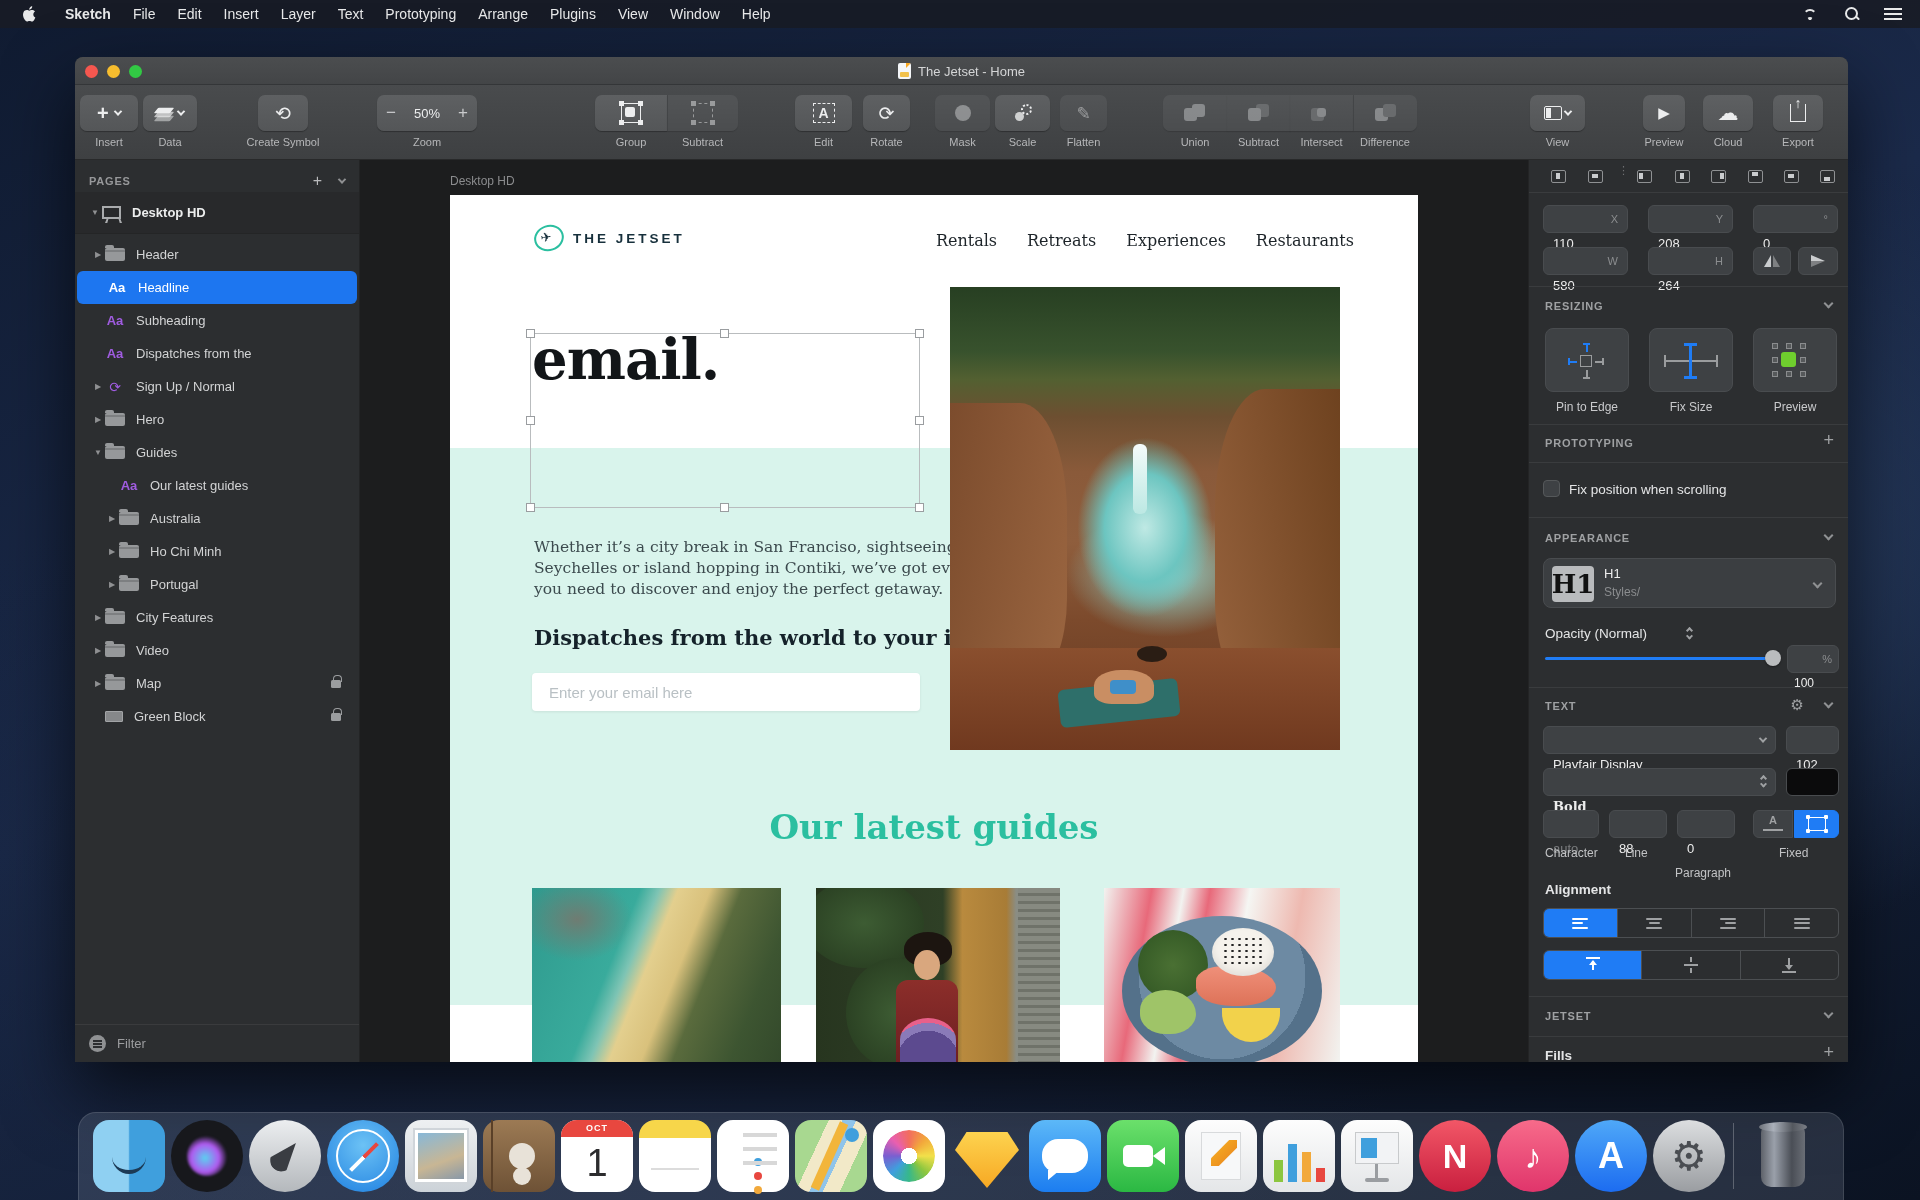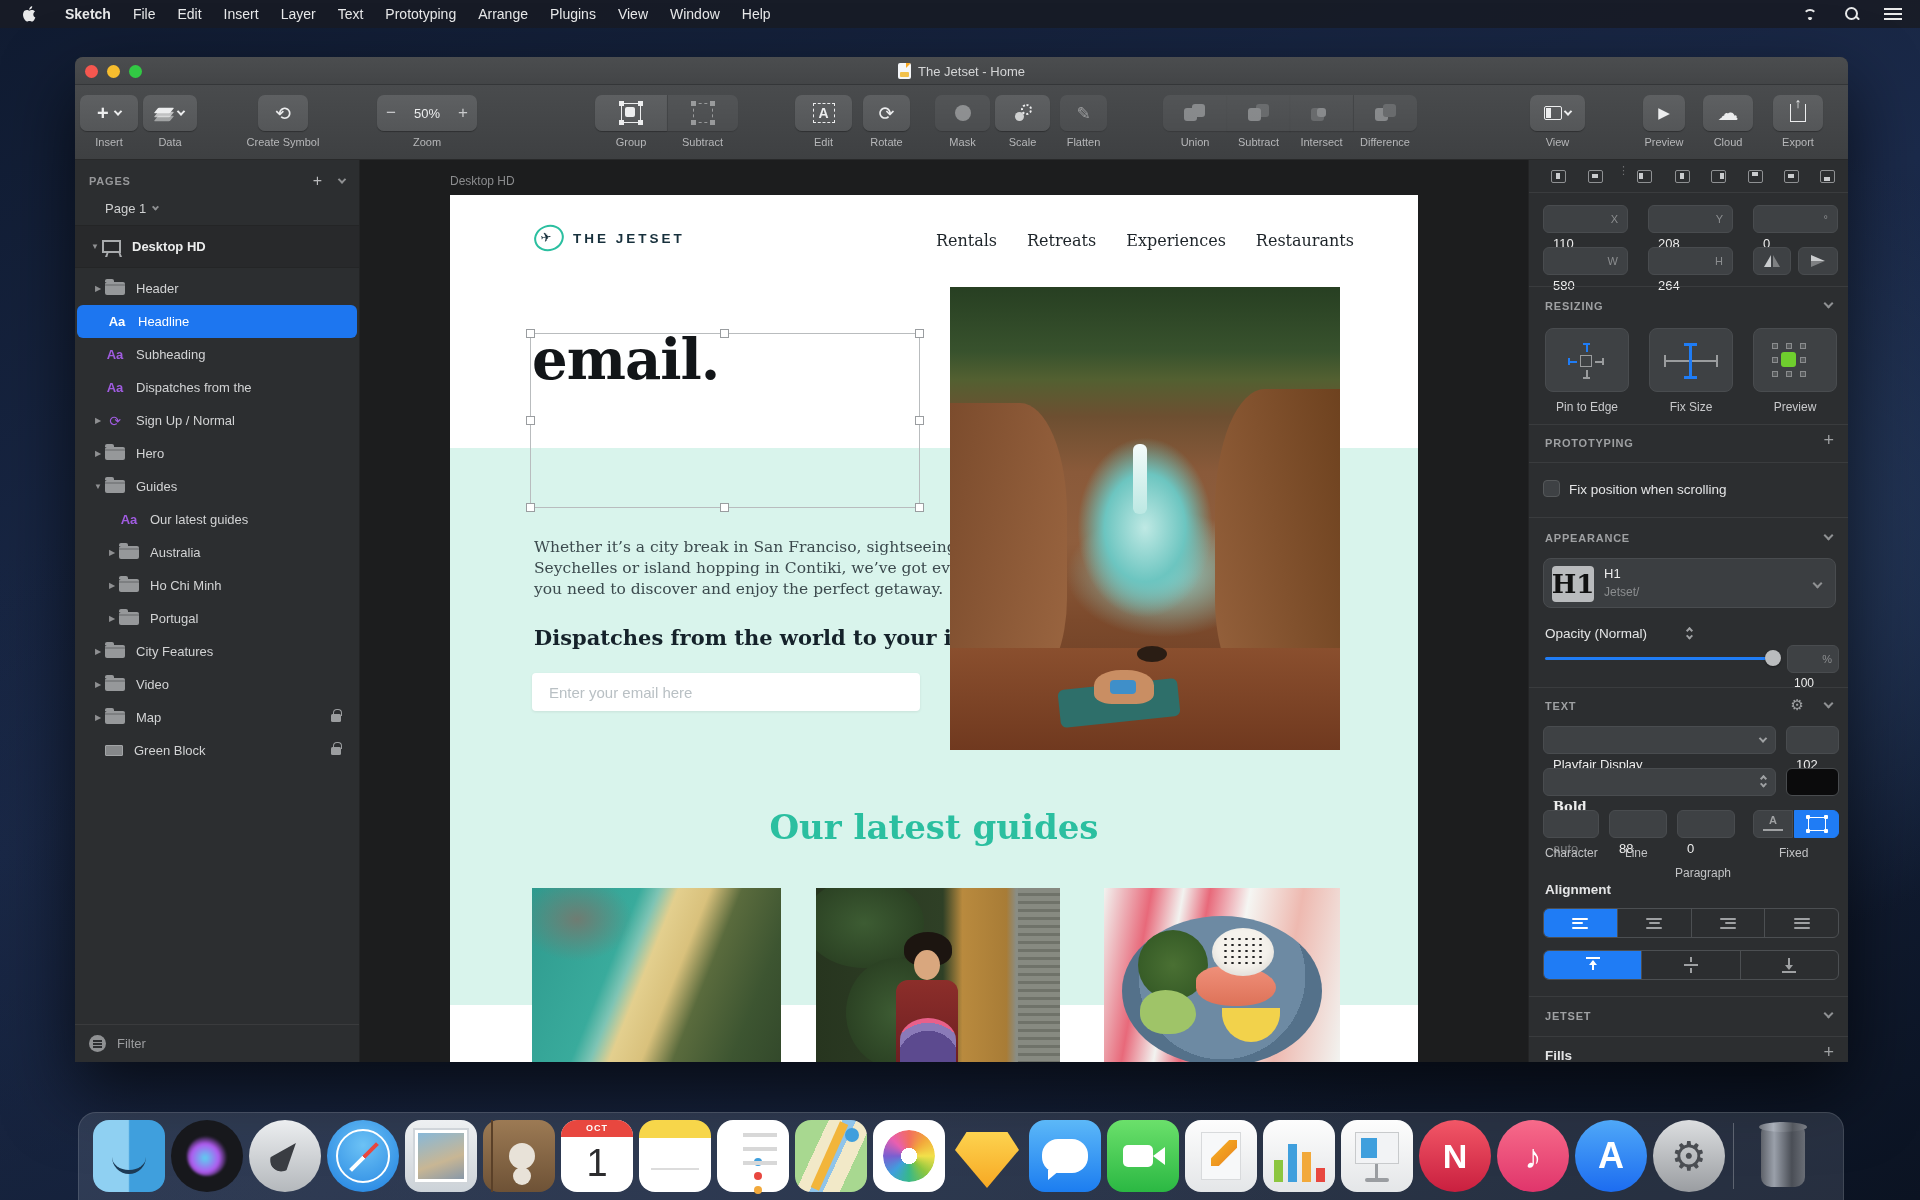--- a/index.html
+++ b/index.html
@@ -427,24 +427,20 @@
 
     <div id="content">
 
       <div id="sidebar">
         <div id="pages-row">
           <span>PAGES</span>
           <span class="sp"></span>
           <span style="font-size:16px;font-weight:normal;color:#b9babc;margin-right:16px">+</span>
           <span class="chev" style="color:#8f9092"></span>
         </div>
-        <div id="page-select">
-          <span>Page 1</span>
-            <span class="chev"></span>
-        </div>
         <div class="artboard-row">
           <span style="font-size:8px;color:#8f9092;width:14px;text-align:center">▼</span>
           <span class="i-art"></span>
           <span>Desktop HD</span>
         </div>
         <div id="layer-list">
             <div class="layer-row">
               <span class="disclosure">▶</span>
               <span class="licon i-folder"></span>
               <span>Header</span>
@@ -703,21 +699,21 @@
         <div class="divider" style="top:302px"></div>
         <span class="checkbox" style="left:14px;top:320px"></span>
         <span class="plab" style="left:40px;top:322px;font-size:13.5px;color:#e4e5e6">Fix position when scrolling</span>
         <div class="divider" style="top:357px"></div>
 
         <div class="sec-h" style="top:372px">APPEARANCE</div>
         <span class="sec-chev" style="top:372px"></span>
         <div class="style-card" style="top:398px">
           <span class="h1-glyph">H1</span>
           <span style="position:absolute;left:60px;top:7px;font-size:13px;color:#ececec">H1</span>
-          <span style="position:absolute;left:60px;top:26px;font-size:12px;color:#8b8d8f">Jetset/</span>
+          <span style="position:absolute;left:60px;top:26px;font-size:12px;color:#8b8d8f">Styles/</span>
           <span class="sec-chev" style="top:21px;right:14px"></span>
         </div>
         <span class="plab" style="left:16px;top:466px;font-size:13.5px;color:#e4e5e6">Opacity (Normal)</span>
         <span class="stepper" style="position:absolute;left:152px;top:468px">
             <span class="chev up"></span>
             <span class="chev"></span>
           </span>
         <div class="slider-track" style="left:16px;top:497px;width:228px"></div>
         <div class="slider-knob" style="left:236px;top:490px"></div>
         <div class="pfield" style="left:258px;top:485px;width:52px;padding:0 6px">

